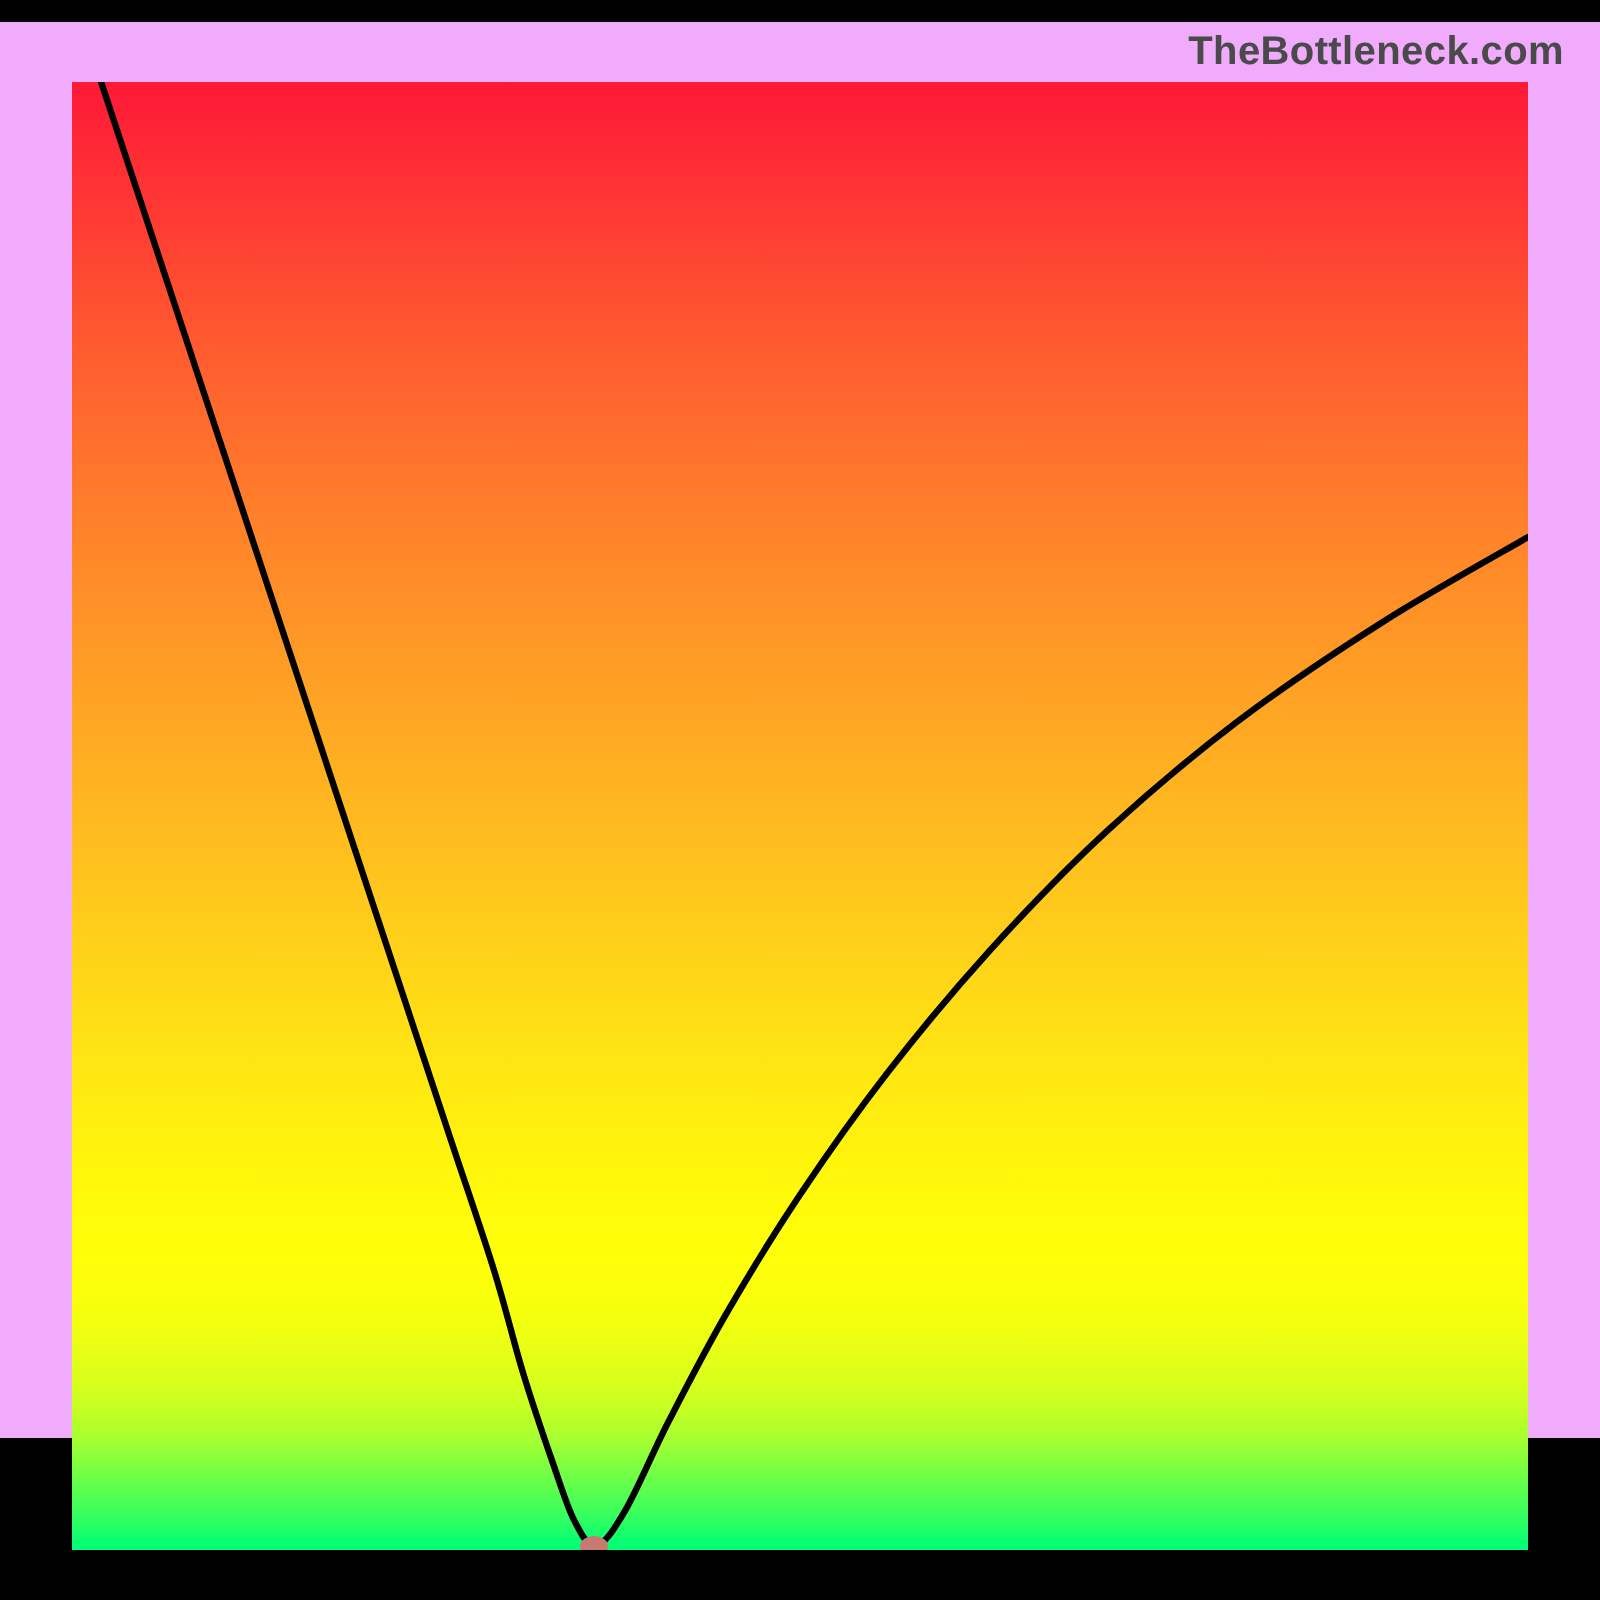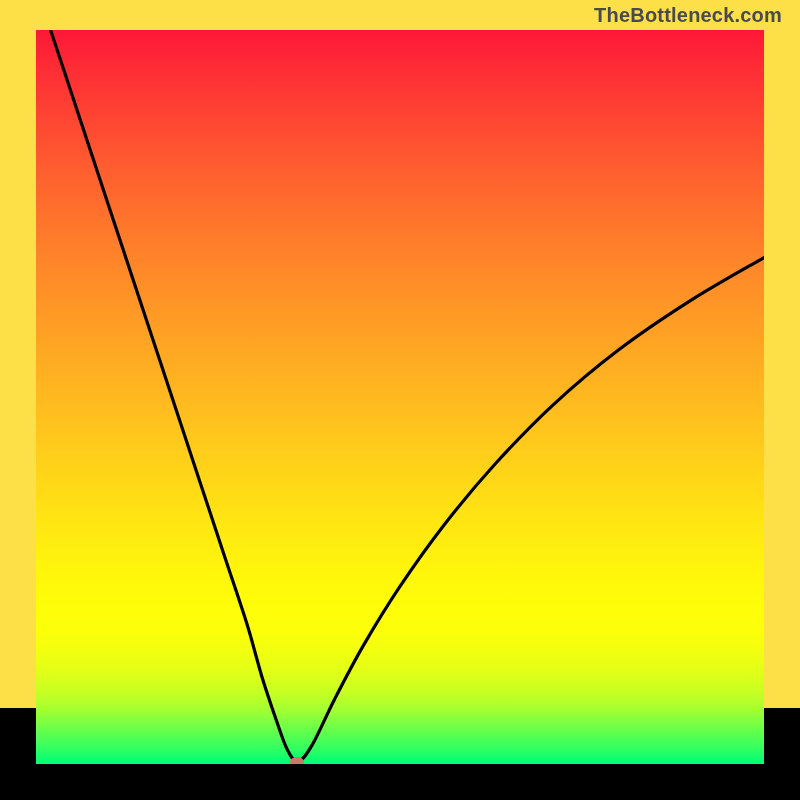--- a/index.html
+++ b/index.html
@@ -6,25 +6,25 @@
     margin: 0;
     padding: 0;
     width: 800px;
     height: 800px;
     background: #000;
     overflow: hidden;
     font-family: Arial, Helvetica, sans-serif;
   }
   .frame {
     position: absolute;
-    top: 0;
+    top: 11px;
     left: 0;
     width: 800px;
     height: 708px;
-    background: #fde047;
+    background: #f0abfc;
   }
   .watermark {
     position: absolute;
     top: 4px;
     right: 18px;
     color: #4a4a4a;
     font-size: 20px;
     font-weight: 600;
     letter-spacing: 0.2px;
   }

